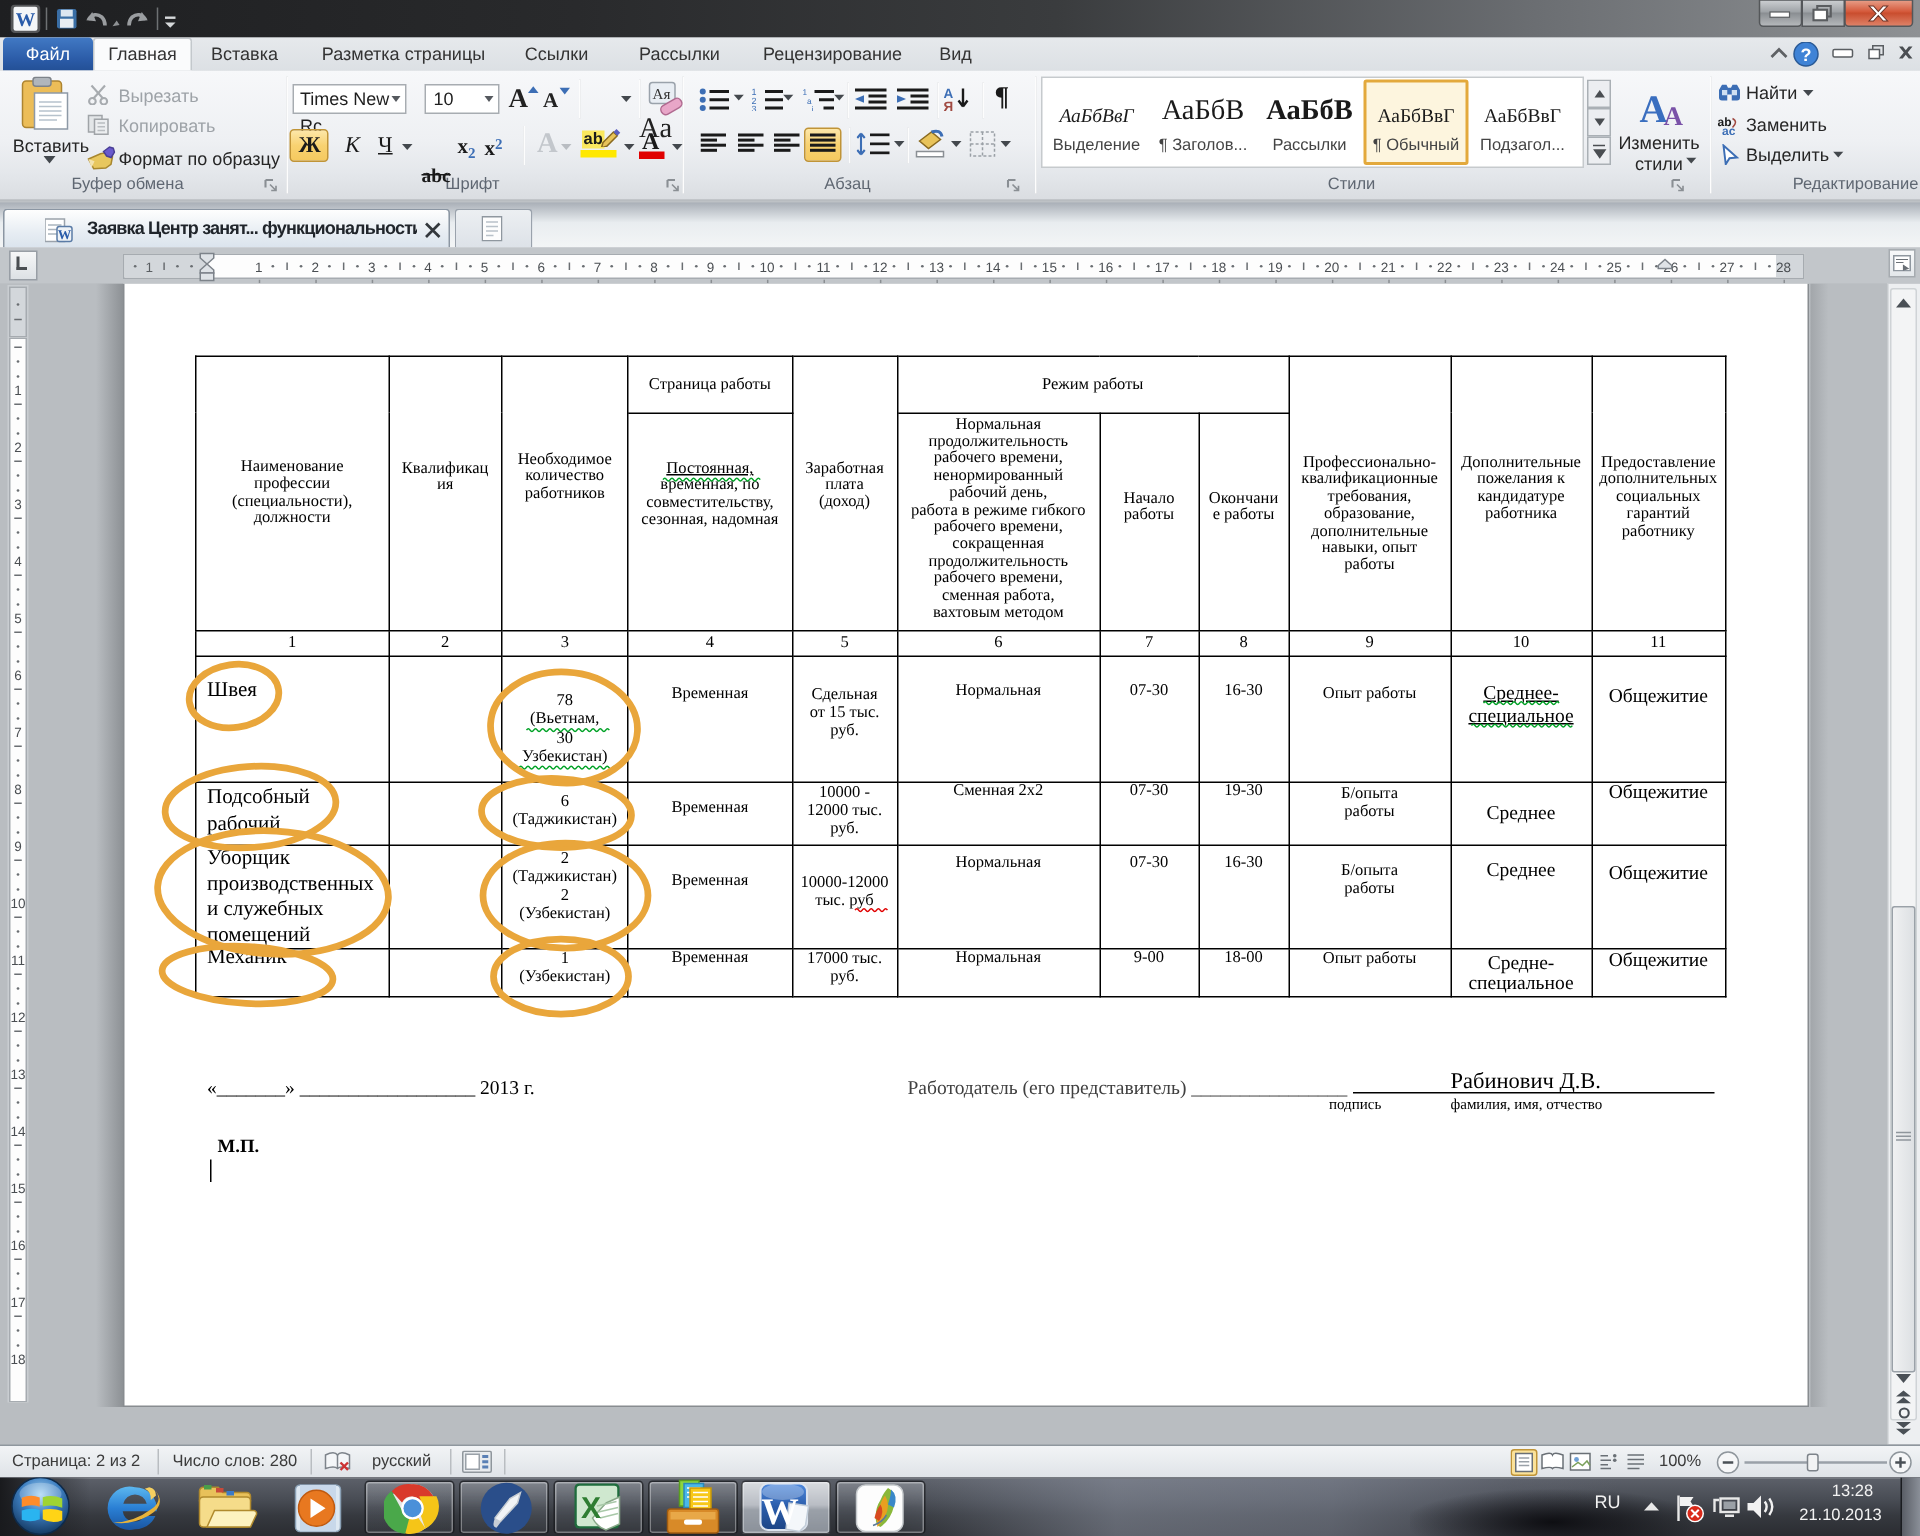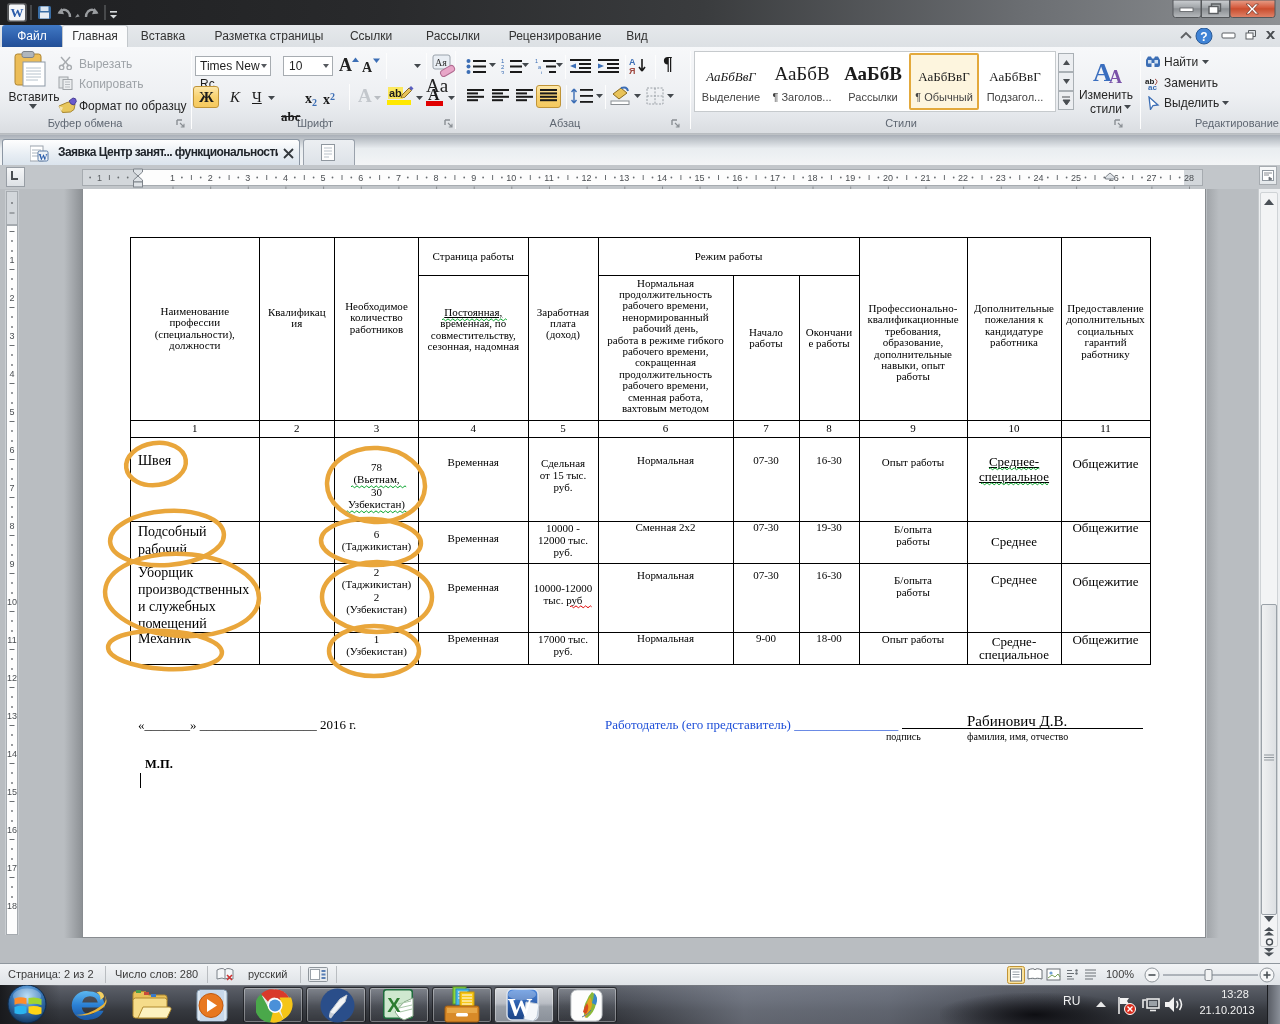--- a/index.html
+++ b/index.html
@@ -758,22 +758,22 @@
           <td class="dtop" style="line-height:12px;">17000 тыс.<br>руб.</td>
           <td class="dtop">Нормальная</td>
           <td class="dtop">9-00</td>
           <td class="dtop">18-00</td>
           <td class="dtop" style="padding-top:1px;">Опыт работы</td>
           <td class="dtop" style="padding-top:3px;font-size:13px;line-height:12.5px;">Средне-<br>специальное</td>
           <td class="dtop" style="padding-top:1px;font-size:13px;">Общежитие</td>
         </tr>
       </tbody>
     </table>
-    <div class="abs serif" style="left:138px;top:528px;font-size:13px;color:#000;">«_______» __________________ 2016 г.</div>
-    <div class="abs serif" style="left:605px;top:528px;font-size:13px;color:#1d4ed8;">Работодатель (его представитель) ________________</div>
+    <div class="abs serif" style="left:138px;top:528px;font-size:13px;color:#000;">«_______» __________________ 2013 г.</div>
+    <div class="abs serif" style="left:605px;top:528px;font-size:13px;color:#404040;">Работодатель (его представитель) ________________</div>
     <div class="abs" style="left:902px;top:539px;width:241px;height:1.4px;background:#000;"></div>
     <div class="abs serif" style="left:967px;top:524px;font-size:15px;color:#000;">Рабинович Д.В.</div>
     <div class="abs serif" style="left:886px;top:542px;font-size:10px;color:#000;">подпись</div>
     <div class="abs serif" style="left:967px;top:542px;font-size:10px;color:#000;">фамилия, имя, отчество</div>
     <div class="abs serif" style="left:145px;top:568px;font-size:12.5px;font-weight:bold;color:#000;">М.П.</div>
     <div class="abs" style="left:140px;top:584px;width:1.4px;height:15px;background:#000;"></div>
     <svg class="abs" style="left:0;top:0" width="1280" height="774">
       <path d="M442 130.8 q1.2 -1.8 2.4 0 q1.2 1.8 2.4 0 q1.2 -1.8 2.4 0 q1.2 1.8 2.4 0 q1.2 -1.8 2.4 0 q1.2 1.8 2.4 0 q1.2 -1.8 2.4 0 q1.2 1.8 2.4 0 q1.2 -1.8 2.4 0 q1.2 1.8 2.4 0 q1.2 -1.8 2.4 0 q1.2 1.8 2.4 0 q1.2 -1.8 2.4 0 q1.2 1.8 2.4 0 q1.2 -1.8 2.4 0 q1.2 1.8 2.4 0 q1.2 -1.8 2.4 0 q1.2 1.8 2.4 0 q1.2 -1.8 2.4 0 q1.2 1.8 2.4 0 q1.2 -1.8 2.4 0 q1.2 1.8 2.4 0 q1.2 -1.8 2.4 0 q1.2 1.8 2.4 0 q1.2 -1.8 2.4 0 q1.2 1.8 2.4 0 q1.2 -1.8 2.4 0" stroke="#00a226" stroke-width="1" fill="none"></path>
       <path d="M351 297.8 q1.2 -1.8 2.4 0 q1.2 1.8 2.4 0 q1.2 -1.8 2.4 0 q1.2 1.8 2.4 0 q1.2 -1.8 2.4 0 q1.2 1.8 2.4 0 q1.2 -1.8 2.4 0 q1.2 1.8 2.4 0 q1.2 -1.8 2.4 0 q1.2 1.8 2.4 0 q1.2 -1.8 2.4 0 q1.2 1.8 2.4 0 q1.2 -1.8 2.4 0 q1.2 1.8 2.4 0 q1.2 -1.8 2.4 0 q1.2 1.8 2.4 0 q1.2 -1.8 2.4 0 q1.2 1.8 2.4 0 q1.2 -1.8 2.4 0 q1.2 1.8 2.4 0 q1.2 -1.8 2.4 0 q1.2 1.8 2.4 0 q1.2 -1.8 2.4 0" stroke="#00a226" stroke-width="1" fill="none"></path>
       <path d="M346 322.8 q1.2 -1.8 2.4 0 q1.2 1.8 2.4 0 q1.2 -1.8 2.4 0 q1.2 1.8 2.4 0 q1.2 -1.8 2.4 0 q1.2 1.8 2.4 0 q1.2 -1.8 2.4 0 q1.2 1.8 2.4 0 q1.2 -1.8 2.4 0 q1.2 1.8 2.4 0 q1.2 -1.8 2.4 0 q1.2 1.8 2.4 0 q1.2 -1.8 2.4 0 q1.2 1.8 2.4 0 q1.2 -1.8 2.4 0 q1.2 1.8 2.4 0 q1.2 -1.8 2.4 0 q1.2 1.8 2.4 0 q1.2 -1.8 2.4 0 q1.2 1.8 2.4 0 q1.2 -1.8 2.4 0 q1.2 1.8 2.4 0 q1.2 -1.8 2.4 0 q1.2 1.8 2.4 0 q1.2 -1.8 2.4 0 q1.2 1.8 2.4 0 q1.2 -1.8 2.4 0" stroke="#00a226" stroke-width="1" fill="none"></path>

